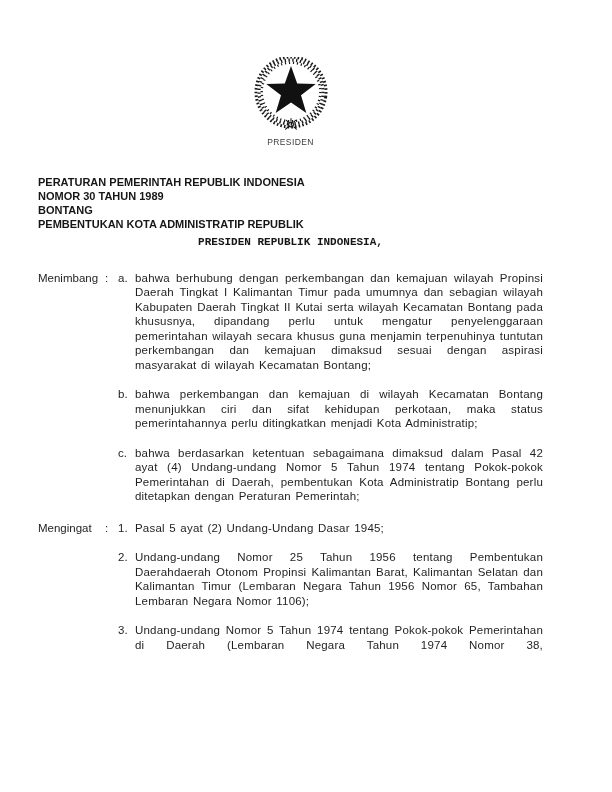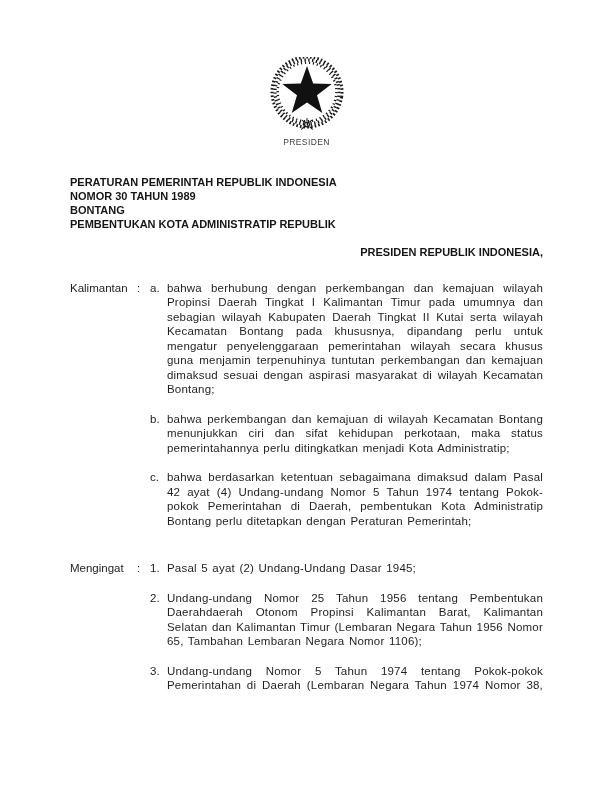--- a/index.html
+++ b/index.html
@@ -11,21 +11,21 @@
     width: 612px;
     height: 792px;
     overflow: hidden;
     font-family: "Liberation Sans", "DejaVu Sans", sans-serif;
     color: #1f1f1f;
   }
   .page {
     box-sizing: border-box;
     width: 612px;
     height: 792px;
-    padding: 57px 69px 40px 70px;
+    padding: 57px 69px 40px 38px;
     background: #ffffff;
   }
   
   .emblem {
     text-align: center;
   }
   .emblem svg {
     display: block;
     margin: 0 auto;
   }
@@ -39,35 +39,36 @@
   }
   
   .title-block {
     margin-top: 26px;
     font-weight: bold;
     font-size: 11px;
     line-height: 14px;
     color: #161616;
   }
   .salutation {
-    margin-top: 14px;
-    text-align: right;
+    margin-top: 4px;
+    text-align: center;
     font-weight: bold;
     font-size: 11px;
     line-height: 14px;
     color: #161616;
+    font-family: Liberation Mono, monospace;
   }
   
   .sections {
     margin-top: 22px;
     font-size: 11.5px;
     line-height: 14.5px;
   }
   .section + .section {
-    margin-top: 33px;
+    margin-top: 17px;
   }
   .row {
     display: grid;
     grid-template-columns: 67px 13px 17px 1fr;
     align-items: start;
   }
   .row + .row {
     margin-top: 15px;
   }
   .cell {
@@ -115,21 +116,21 @@
     <div>BONTANG</div>
     <div>PEMBENTUKAN KOTA ADMINISTRATIP REPUBLIK</div>
   </div>
 
   <div class="salutation">PRESIDEN REPUBLIK INDONESIA,</div>
 
   <div class="sections">
 
     <div class="section">
       <div class="row">
-        <div class="cell label">Kalimantan</div>
+        <div class="cell label">Menimbang</div>
         <div class="cell colon">:</div>
         <div class="cell marker">a.</div>
         <div class="cell text">bahwa berhubung dengan perkembangan dan kemajuan wilayah Propinsi Daerah Tingkat I Kalimantan Timur pada umumnya dan sebagian wilayah Kabupaten Daerah Tingkat II Kutai serta wilayah Kecamatan Bontang pada khususnya, dipandang perlu untuk mengatur penyelenggaraan pemerintahan wilayah secara khusus guna menjamin terpenuhinya tuntutan perkembangan dan kemajuan dimaksud sesuai dengan aspirasi masyarakat di wilayah Kecamatan Bontang;</div>
       </div>
       <div class="row">
         <div class="cell label"></div>
         <div class="cell colon"></div>
         <div class="cell marker">b.</div>
         <div class="cell text">bahwa perkembangan dan kemajuan di wilayah Kecamatan Bontang menunjukkan ciri dan sifat kehidupan perkotaan, maka status pemerintahannya perlu ditingkatkan menjadi Kota Administratip;</div>
       </div>

